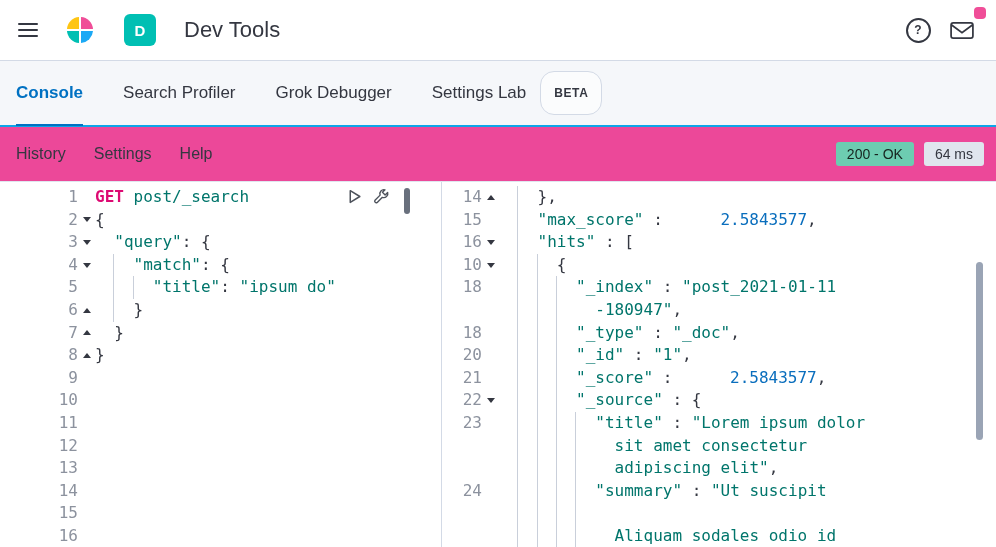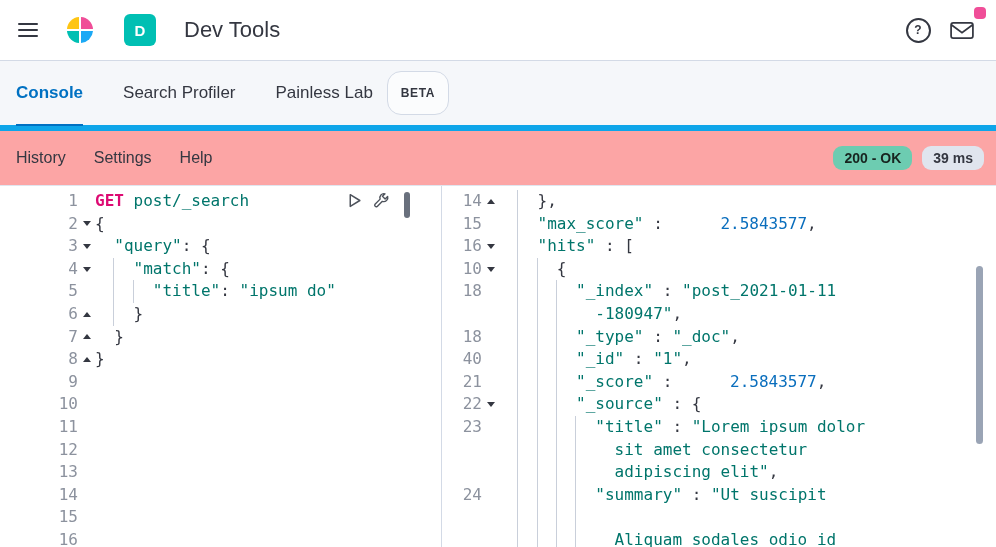--- a/index.html
+++ b/index.html
@@ -12,31 +12,31 @@
   .hbtn{width:44px;height:44px;border:none;background:none;display:flex;align-items:center;justify-content:center;cursor:pointer;position:relative;}
   .logo-btn{margin-left:8px;}
   .avatar{width:32px;height:32px;margin-left:22px;border-radius:6px;background:#00bfb3;color:#fff;
     font-weight:700;font-size:15px;display:flex;align-items:center;justify-content:center;cursor:pointer;}
   .app-title{font-size:22px;margin-left:28px;color:#343741;}
   .hspacer{flex:1;}
   .help-circle{width:21px;height:21px;border:2px solid #343741;border-radius:50%;display:flex;align-items:center;justify-content:center;
     font-size:12px;font-weight:700;color:#343741;}
   .notif-dot{position:absolute;top:-1px;right:-2px;width:12px;height:12px;border-radius:4px;background:#f04e98;}
   
-  .tabbar{height:64px;background:#f5f7fa;border-bottom:6px solid #0ea5e9;display:flex;align-items:stretch;padding:0 16px;gap:40px;}
+  .tabbar{height:64px;background:#f5f7fa;border-bottom:2px solid #0ea5e9;display:flex;align-items:stretch;padding:0 16px;gap:40px;}
   .tab{display:flex;align-items:center;font-size:17px;color:#343741;cursor:pointer;position:relative;font-weight:400;}
   .tab.active{color:#0071c2;font-weight:600;}
   .tab.active::after{content:"";position:absolute;left:0;right:0;bottom:-1px;height:2px;background:#0071c2;}
   .beta{margin-left:14px;border:1px solid #d3dae6;border-radius:14px;padding:14px 13px;font-size:12px;font-weight:700;
     letter-spacing:.6px;color:#343741;background:#fbfcfd;}
   
-  .toolbar{height:54px;display:flex;align-items:center;padding:0 12px 0 16px;gap:28px;background:#fca5a5;}
+  .toolbar{height:54px;display:flex;align-items:center;padding:0 12px 0 16px;gap:28px;background:#ec4899;}
   .tlink{font-size:16px;color:#343741;cursor:pointer;}
   .badges{margin-left:auto;display:flex;gap:10px;}
-  .badge{font-size:14px;font-weight:700;padding:5px 11px;border-radius:9px;line-height:1;}
+  .badge{font-size:14px;font-weight:400;padding:5px 11px;border-radius:3px;line-height:1;}
   .badge.ok{background:#6dccb1;color:#17241f;}
   .badge.ms{background:#e0e5ee;color:#343741;}
   
   .editors{display:flex;height:369px;border-top:1px solid #e0e6ef;background:#fff;}
   .pane{position:relative;overflow:hidden;background:#fff;padding-top:4px;}
   .pane.request{width:412px;}
   .resizer{width:29px;border-right:1px solid #d3dae6;cursor:col-resize;flex:none;}
   .pane.response{flex:1;}
   .code-row{display:flex;height:22.6px;font:16px/22.6px "DejaVu Sans Mono","Liberation Mono",monospace;white-space:pre;}
   .gutter{color:#8c929e;text-align:right;flex:none;}
@@ -93,32 +93,35 @@
 </div>
 
 <div class="tabbar">
   <div class="tab active">
     <span>Console</span>
   </div>
   <div class="tab">
     <span>Search Profiler</span>
   </div>
   <div class="tab">
-    <span>Painless Lab</span>
+    <span>Grok Debugger</span>
+  </div>
+  <div class="tab">
+    <span>Settings Lab</span>
     <span class="beta">BETA</span>
   </div>
 </div>
 
 <div class="toolbar">
   <span class="tlink">History</span>
   <span class="tlink">Settings</span>
   <span class="tlink">Help</span>
   <div class="badges">
     <span class="badge ok">200 - OK</span>
-    <span class="badge ms">39 ms</span>
+    <span class="badge ms">64 ms</span>
   </div>
 </div>
 
 <div class="editors">
   <div class="pane request">
     <div id="request-code">
         <div class="code-row"><span class="gutter">1</span><span class="fold"></span><span class="code"><span class="tk-m">GET </span><span class="tk-u">post/_search</span></span></div>
         <div class="code-row"><span class="gutter">2</span><span class="fold open"></span><span class="code"><span class="tk-p">{</span></span></div>
         <div class="code-row"><span class="gutter">3</span><span class="fold open"></span><span class="code"><span class="tk-w">  </span><span class="tk-k">"query"</span><span class="tk-p">: {</span></span></div>
         <div class="code-row"><span class="gutter">4</span><span class="fold open"></span><span class="code"><span class="tk-w">  </span><span class="tk-g">  </span><span class="tk-k">"match"</span><span class="tk-p">: {</span></span></div>
@@ -149,21 +152,21 @@
   <div class="resizer"></div>
   <div class="pane response">
     <div id="response-code">
         <div class="code-row"><span class="gutter">14</span><span class="fold close"></span><span class="code"><span class="tk-w">  </span><span class="tk-g">  </span><span class="tk-p">},</span></span></div>
         <div class="code-row"><span class="gutter">15</span><span class="fold"></span><span class="code"><span class="tk-w">  </span><span class="tk-g">  </span><span class="tk-k">"max_score"</span><span class="tk-p"> : </span><span class="tk-n">2.5843577</span><span class="tk-p">,</span></span></div>
         <div class="code-row"><span class="gutter">16</span><span class="fold open"></span><span class="code"><span class="tk-w">  </span><span class="tk-g">  </span><span class="tk-k">"hits"</span><span class="tk-p"> : [</span></span></div>
         <div class="code-row"><span class="gutter">10</span><span class="fold open"></span><span class="code"><span class="tk-w">  </span><span class="tk-g">  </span><span class="tk-g">  </span><span class="tk-p">{</span></span></div>
         <div class="code-row"><span class="gutter">18</span><span class="fold"></span><span class="code"><span class="tk-w">  </span><span class="tk-g">  </span><span class="tk-g">  </span><span class="tk-g">  </span><span class="tk-k">"_index"</span><span class="tk-p"> : </span><span class="tk-s">"post_2021-01-11</span></span></div>
         <div class="code-row"><span class="gutter"></span><span class="fold"></span><span class="code"><span class="tk-w">  </span><span class="tk-g">  </span><span class="tk-g">  </span><span class="tk-g">  </span><span class="tk-w">  </span><span class="tk-s">-180947"</span><span class="tk-p">,</span></span></div>
         <div class="code-row"><span class="gutter">18</span><span class="fold"></span><span class="code"><span class="tk-w">  </span><span class="tk-g">  </span><span class="tk-g">  </span><span class="tk-g">  </span><span class="tk-k">"_type"</span><span class="tk-p"> : </span><span class="tk-s">"_doc"</span><span class="tk-p">,</span></span></div>
-        <div class="code-row"><span class="gutter">40</span><span class="fold"></span><span class="code"><span class="tk-w">  </span><span class="tk-g">  </span><span class="tk-g">  </span><span class="tk-g">  </span><span class="tk-k">"_id"</span><span class="tk-p"> : </span><span class="tk-s">"1"</span><span class="tk-p">,</span></span></div>
+        <div class="code-row"><span class="gutter">20</span><span class="fold"></span><span class="code"><span class="tk-w">  </span><span class="tk-g">  </span><span class="tk-g">  </span><span class="tk-g">  </span><span class="tk-k">"_id"</span><span class="tk-p"> : </span><span class="tk-s">"1"</span><span class="tk-p">,</span></span></div>
         <div class="code-row"><span class="gutter">21</span><span class="fold"></span><span class="code"><span class="tk-w">  </span><span class="tk-g">  </span><span class="tk-g">  </span><span class="tk-g">  </span><span class="tk-k">"_score"</span><span class="tk-p"> : </span><span class="tk-n">2.5843577</span><span class="tk-p">,</span></span></div>
         <div class="code-row"><span class="gutter">22</span><span class="fold open"></span><span class="code"><span class="tk-w">  </span><span class="tk-g">  </span><span class="tk-g">  </span><span class="tk-g">  </span><span class="tk-k">"_source"</span><span class="tk-p"> : {</span></span></div>
         <div class="code-row"><span class="gutter">23</span><span class="fold"></span><span class="code"><span class="tk-w">  </span><span class="tk-g">  </span><span class="tk-g">  </span><span class="tk-g">  </span><span class="tk-g">  </span><span class="tk-k">"title"</span><span class="tk-p"> : </span><span class="tk-s">"Lorem ipsum dolor</span></span></div>
         <div class="code-row"><span class="gutter"></span><span class="fold"></span><span class="code"><span class="tk-w">  </span><span class="tk-g">  </span><span class="tk-g">  </span><span class="tk-g">  </span><span class="tk-g">  </span><span class="tk-w">  </span><span class="tk-s">sit amet consectetur</span></span></div>
         <div class="code-row"><span class="gutter"></span><span class="fold"></span><span class="code"><span class="tk-w">  </span><span class="tk-g">  </span><span class="tk-g">  </span><span class="tk-g">  </span><span class="tk-g">  </span><span class="tk-w">  </span><span class="tk-s">adipiscing elit"</span><span class="tk-p">,</span></span></div>
         <div class="code-row"><span class="gutter">24</span><span class="fold"></span><span class="code"><span class="tk-w">  </span><span class="tk-g">  </span><span class="tk-g">  </span><span class="tk-g">  </span><span class="tk-g">  </span><span class="tk-k">"summary"</span><span class="tk-p"> : </span><span class="tk-s">"Ut suscipit</span></span></div>
         <div class="code-row"><span class="gutter"></span><span class="fold"></span><span class="code"><span class="tk-w">  </span><span class="tk-g">  </span><span class="tk-g">  </span><span class="tk-g">  </span><span class="tk-g">  </span><span class="tk-w">  </span></span></div>
         <div class="code-row"><span class="gutter"></span><span class="fold"></span><span class="code"><span class="tk-w">  </span><span class="tk-g">  </span><span class="tk-g">  </span><span class="tk-g">  </span><span class="tk-g">  </span><span class="tk-w">  </span><span class="tk-s">Aliquam sodales odio id</span></span></div>
         <div class="code-row"><span class="gutter"></span><span class="fold"></span><span class="code"><span class="tk-g">  </span><span class="tk-g">  </span><span class="tk-g">  </span><span class="tk-g">  </span></span></div>
       </div>

